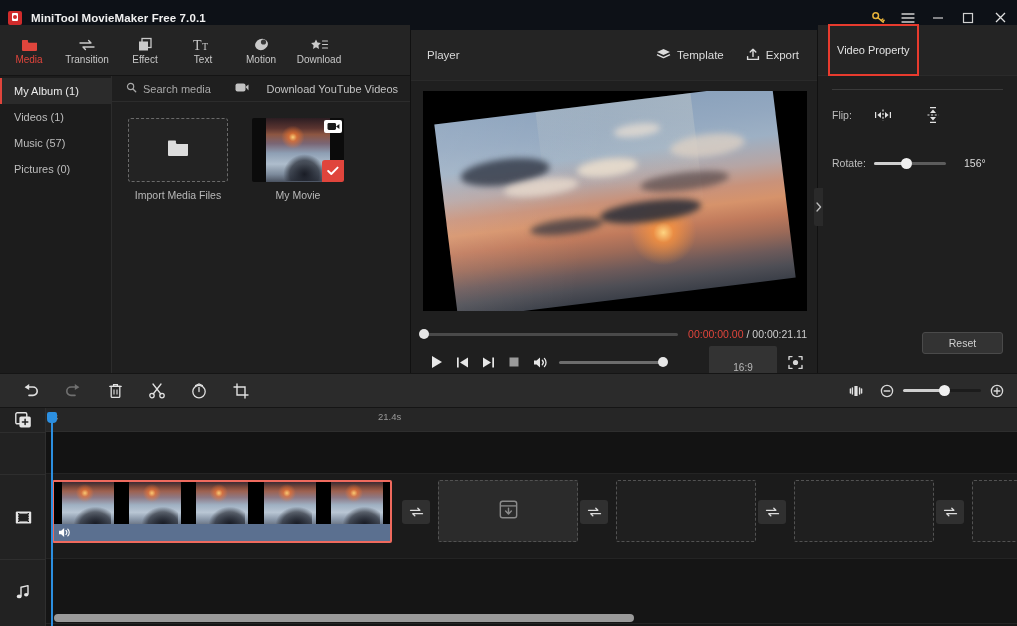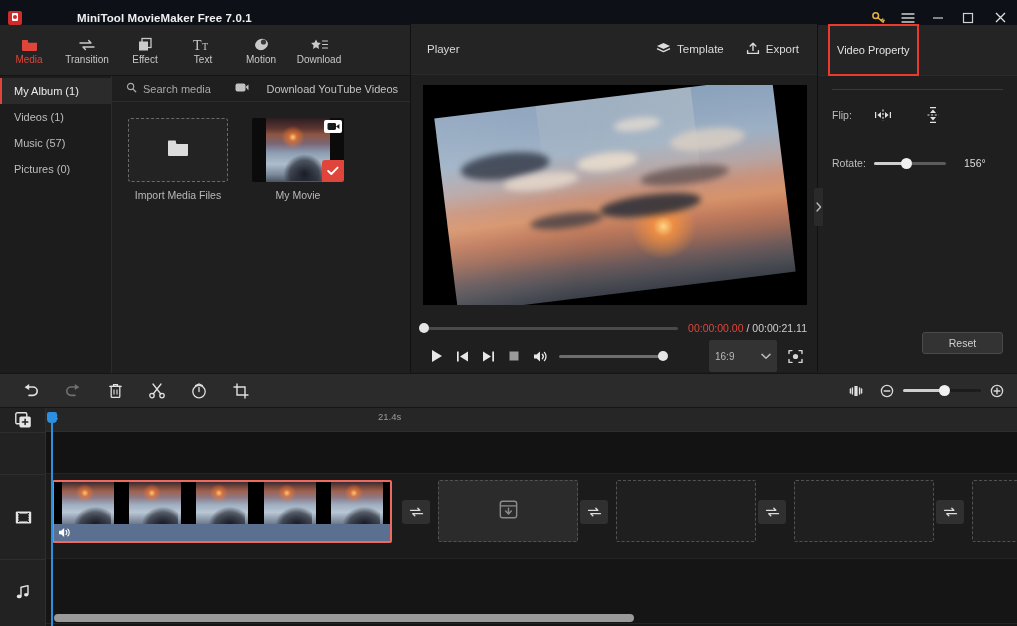--- a/index.html
+++ b/index.html
@@ -11,21 +11,20 @@
     overflow: hidden;
     -webkit-font-smoothing: antialiased;
   }
   .app { position: relative; width: 1017px; height: 626px; background: #1c1c1c; }
 
   
   .titlebar {
     position: absolute; left: 0; top: 0; width: 1017px; height: 36px;
     background: #0d1117; display: flex; align-items: center;
     border-bottom: 1px solid #000;
-    gap: 46px;
   }
   .logo {
     width: 14px; height: 14px; margin-left: 8px; border-radius: 2px;
     background: #cf2b2b; position: relative; flex: none;
   }
   .logo::after {
     content: ""; position: absolute; left: 4px; top: 2px;
     width: 6px; height: 8px; background: #fff; border-radius: 1px;
   }
   .logo::before {
@@ -107,21 +106,21 @@
     border-radius: 2px; display: flex; align-items: center; justify-content: center;
   }
   .checkmark {
     position: absolute; right: 0; bottom: 0; width: 22px; height: 22px; background: #e0453c;
     border-radius: 3px 0 0 0; display: flex; align-items: center; justify-content: center;
   }
   .cell-label { font-size: 10.5px; color: #b9b9b9; }
 
   
   .player-panel {
-    position: absolute; left: 410px; top: 24px; width: 408px; height: 348px;
+    position: absolute; left: 410px; top: 30px; width: 408px; height: 348px;
     background: #1f1f1f; border-left: 1px solid #111; border-right: 1px solid #111;
   }
   .player-head {
     height: 51px; display: flex; align-items: center; border-bottom: 1px solid #2a2a2a;
     background: #242424;
   }
   .player-title { margin-left: 16px; font-size: 11.5px; color: #d8d8d8; }
   .ph-btn { display: flex; align-items: center; gap: 6px; font-size: 11.5px; color: #dcdcdc; }
   .ph-btn.template { margin-left: auto; }
   .ph-btn.export { margin-left: 22px; margin-right: 18px; }
@@ -165,21 +164,21 @@
   .time-text .sep { color: #cfcfcf; }
   .time-text .total { color: #cfcfcf; }
 
   .ctrl-row { position: absolute; left: 12px; top: 318px; width: 384px; height: 28px; display: flex; align-items: center; }
   .cbtn { width: 26px; height: 26px; display: flex; align-items: center; justify-content: center; color: #e2e2e2; }
   .vol-track { width: 105px; height: 3px; background: #6d6d6d; border-radius: 2px; margin-left: 6px; position: relative; }
   .vol-knob { position: absolute; right: -4px; top: -3.5px; width: 10px; height: 10px; border-radius: 50%; background: #e6e6e6; }
   .ratio-sel {
     margin-left: auto; width: 68px; height: 19px; background: #333; border-radius: 2px;
     display: flex; align-items: center; justify-content: space-between; padding: 16px 6px;
-    font-size: 10px; color: #b9b9b9;
+    font-size: 10px; color: #b9b9b9; flex-direction: column;
   }
   .fs-btn { width: 24px; height: 24px; margin-left: 6px; display: flex; align-items: center; justify-content: center; color: #d6d6d6; }
 
   
   .prop-panel {
     position: absolute; left: 818px; top: 25px; width: 199px; height: 348px;
     background: #1f1f1f;
   }
   .prop-head { height: 51px; background: #242424; display: flex; align-items: center; border-bottom: 1px solid #2a2a2a; }
   .prop-head-label {

